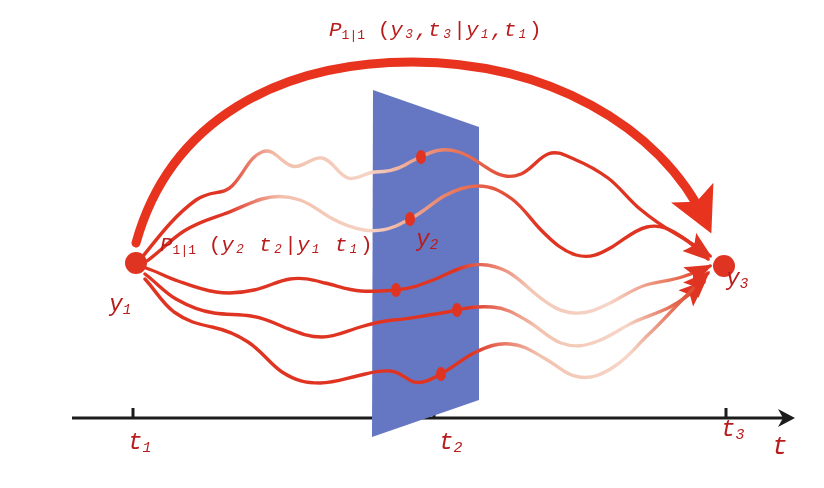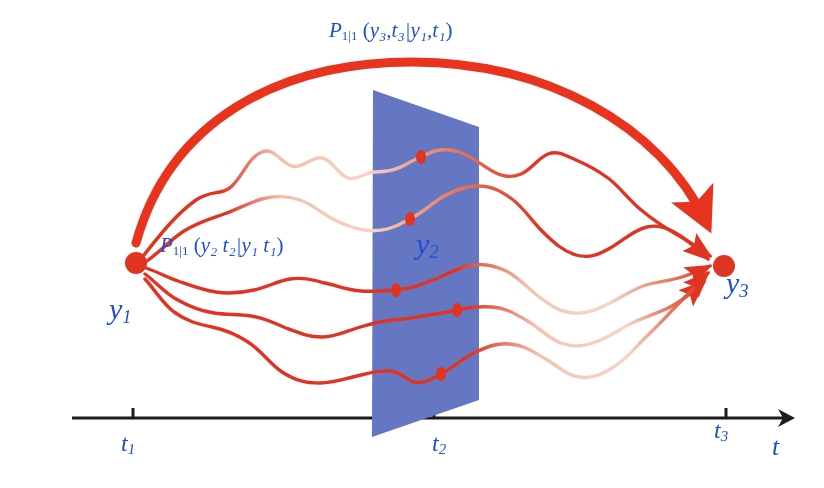--- a/index.html
+++ b/index.html
@@ -17,47 +17,48 @@
   }
   svg.canvas {
     position: absolute;
     left: 0;
     top: 0;
     width: 824px;
     height: 488px;
   }
   .math {
     position: absolute;
-    font-family: Liberation Serif, serif;
+    font-family: Liberation Mono, monospace;
     font-style: italic;
-    color: #1d4ed8;
+    color: #b91c1c;
     white-space: nowrap;
     line-height: 1;
     user-select: none;
   }
   .math sub {
     font-size: 0.62em;
     font-style: italic;
     vertical-align: -0.22em;
     letter-spacing: 0;
   }
   .math .up {
     font-style: normal;
   }
   .prob-label {
     font-size: 21px;
   }
   .prob-label .paren {
     font-style: normal;
   }
   .var-label {
-    font-size: 30px;
+    font-size: 23px;
   }
   .tick-label {
     font-size: 24px;
+    margin-left: 7px;
   }
   .axis-label {
     font-size: 26px;
   }
 </style>
 </head>
 <body>
 
 <div id="stage">
 

